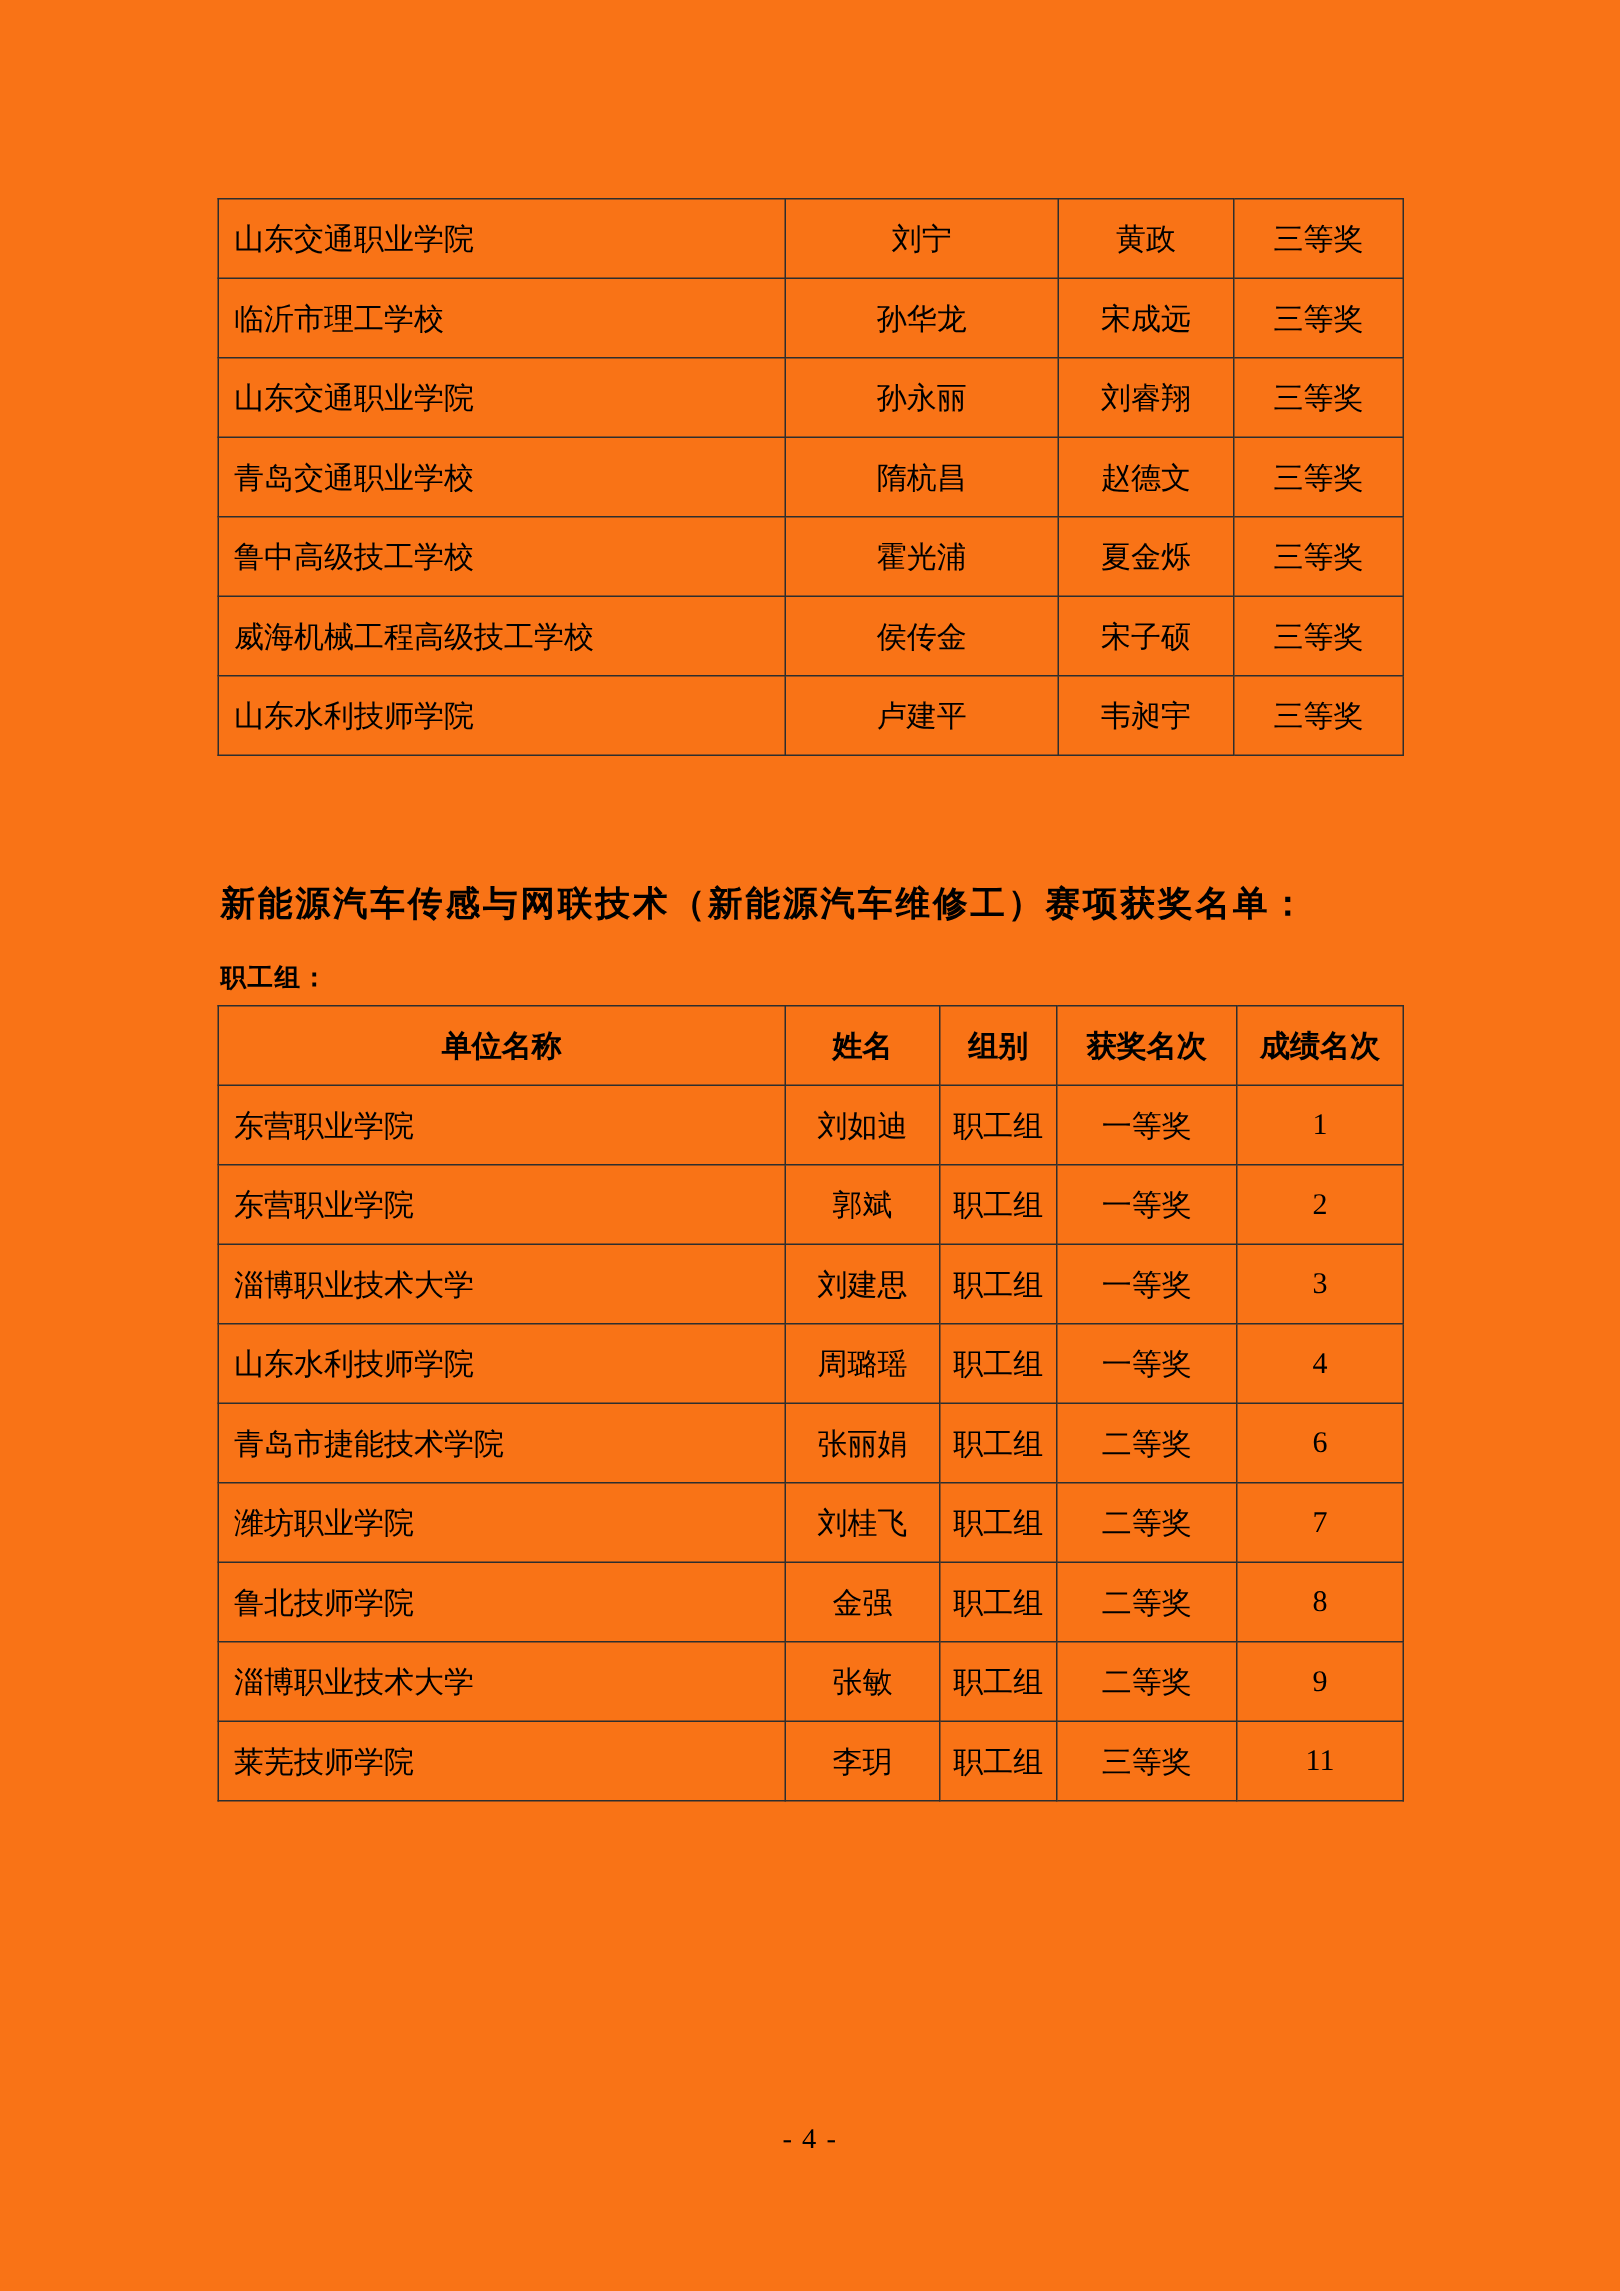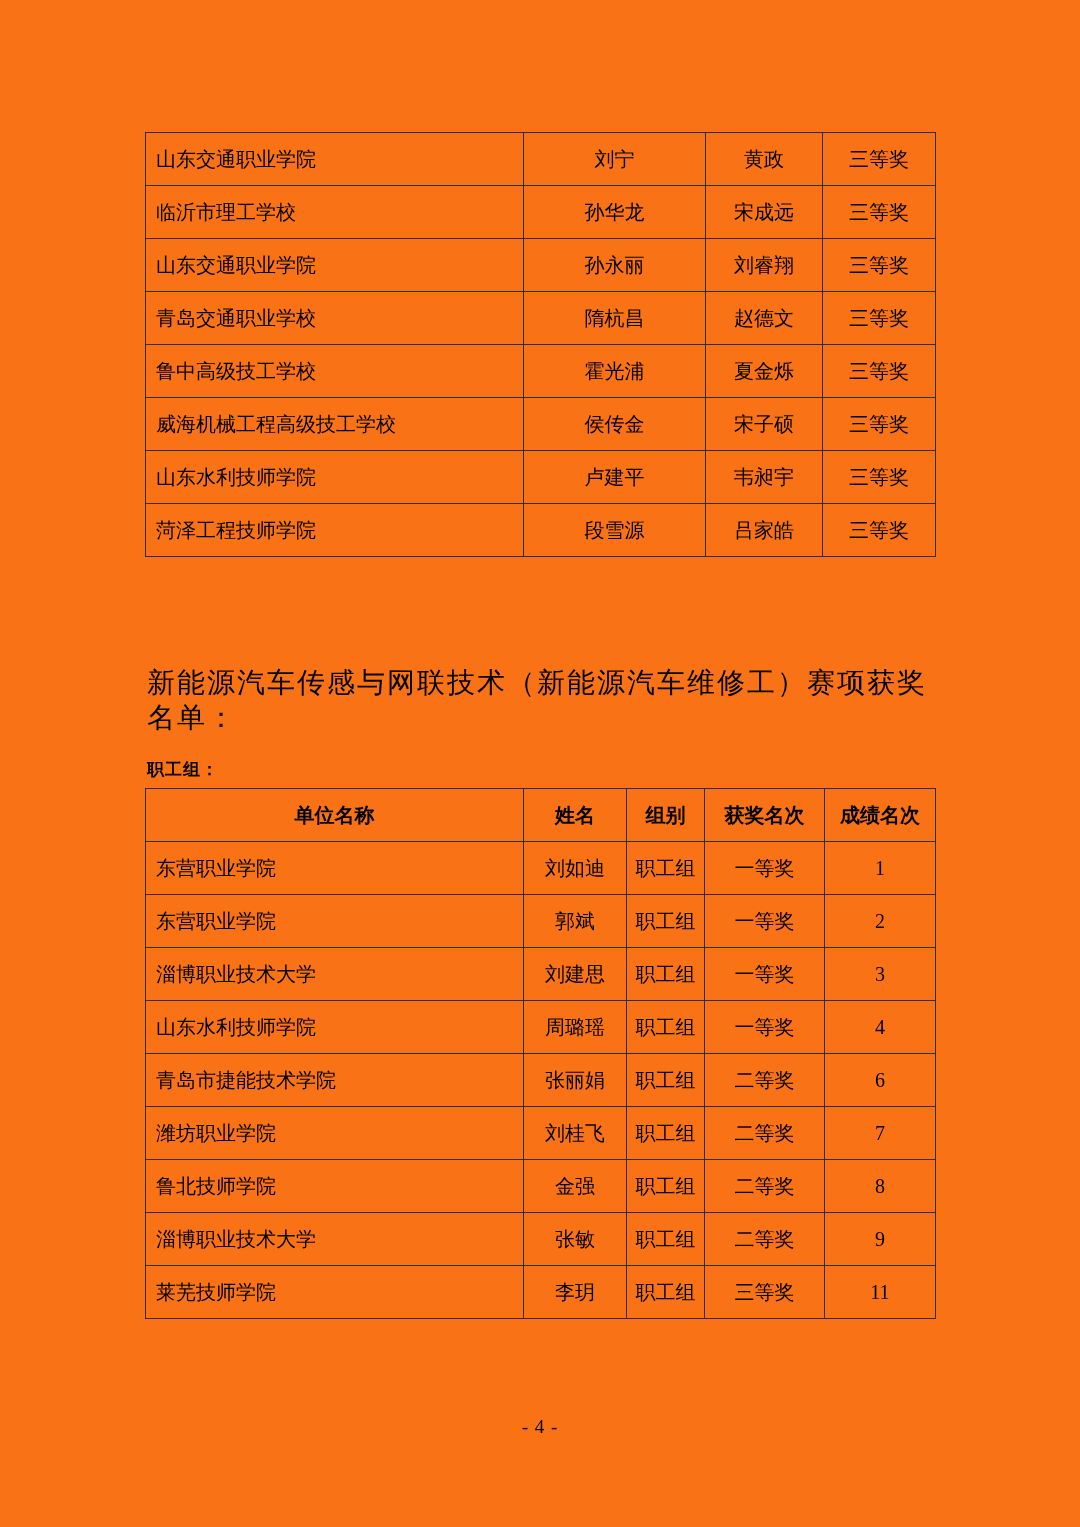--- a/index.html
+++ b/index.html
@@ -43,24 +43,24 @@
     font-weight: bold;
   }
   table.award-table td.cell-left {
     text-align: left;
     padding-left: 10px;
   }
   #table1 {
     margin-top: 132px;
   }
   .section-title {
-    margin: 108px 0 0 2px;
+    margin: 84px 0 0 2px;
     font-family: "Liberation Sans", "DejaVu Sans", sans-serif;
-    font-size: 28px;
-    font-weight: normal;
+    font-size: 23px;
+    font-weight: bold;
     line-height: 1.25;
     letter-spacing: 2px;
   }
   .group-subtitle {
     margin: 24px 0 0 2px;
     font-family: "Liberation Sans", "DejaVu Sans", sans-serif;
     font-size: 17px;
     font-weight: bold;
     line-height: 1.25;
     letter-spacing: 1px;
@@ -126,26 +126,20 @@
           <tr>
             <td class="cell-left">威海机械工程高级技工学校</td>
             <td>侯传金</td>
             <td>宋子硕</td>
             <td>三等奖</td>
           </tr>
           <tr>
             <td class="cell-left">山东水利技师学院</td>
             <td>卢建平</td>
             <td>韦昶宇</td>
-            <td>三等奖</td>
-          </tr>
-          <tr>
-            <td class="cell-left">菏泽工程技师学院</td>
-            <td>段雪源</td>
-            <td>吕家皓</td>
             <td>三等奖</td>
           </tr>
         </tbody>
     </table>
 
     <div class="section-title">新能源汽车传感与网联技术（新能源汽车维修工）赛项获奖名单：</div>
 
     <div class="group-subtitle">职工组：</div>
 
     <table class="award-table" id="table2">

